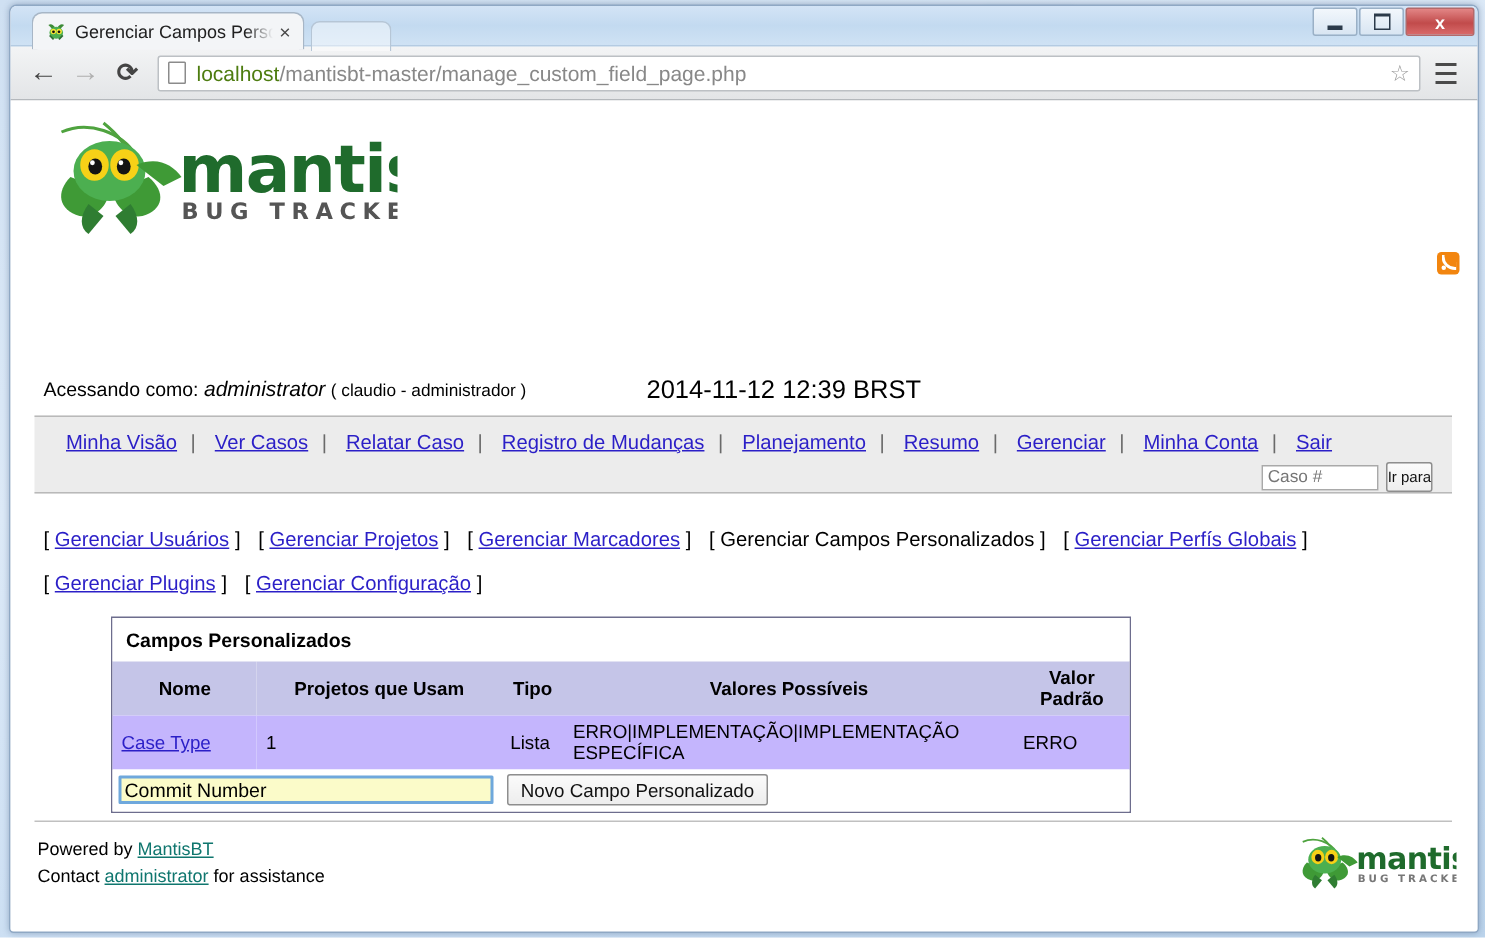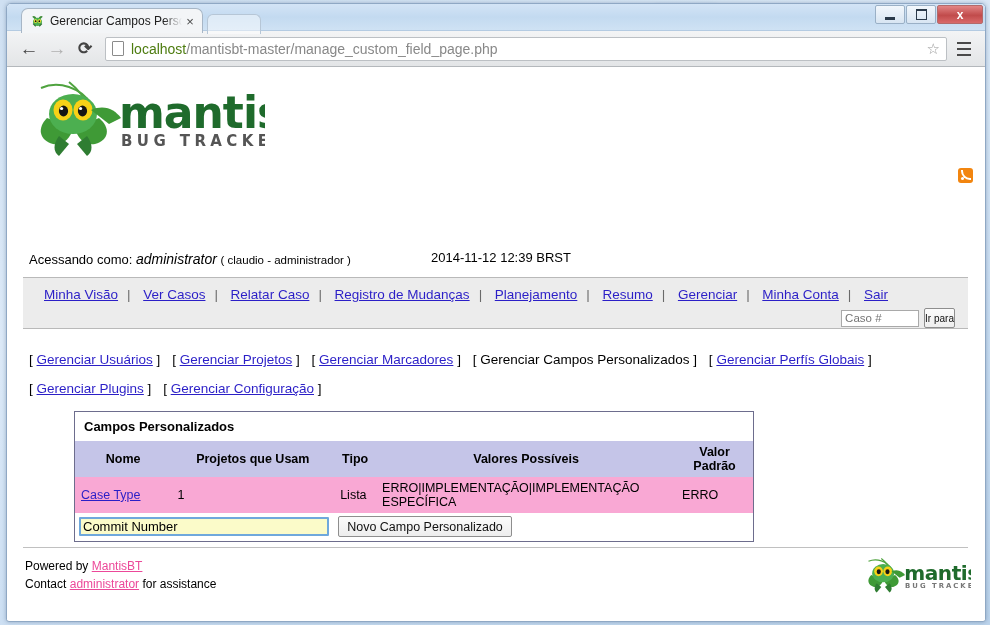--- a/index.html
+++ b/index.html
@@ -168,21 +168,21 @@
   }
   #userline {
     position: absolute; left: 22px; top: 184px;
     font-size: 13px; color: #000;
     white-space: nowrap;
   }
   #userline .uname { font-style: italic; font-size: 14px; }
   #userline .realname { font-size: 11.5px; }
   #datetime {
     position: absolute; left: 424px; top: 183px;
-    font-size: 13px; color: #000;
+    font-size: 17px; color: #000;
   }
 
   
   #menubar {
     position: absolute; left: 16px; top: 210px;
     width: 945px; height: 52px;
     background: #ececec;
     border-top: 1px solid #b9b9b9;
     border-bottom: 1px solid #b9b9b9;
     box-sizing: border-box;
@@ -251,21 +251,21 @@
     background: #c5c5e8;
     color: #000;
     font-weight: bold;
     font-size: 12.5px;
     padding: 4px 6px;
     border: none;
     text-align: center;
     height: 18px;
   }
   table.cf td {
-    background: #f9a8d4;
+    background: #c4b5fd;
     padding: 4px 6px;
     border: none;
     vertical-align: middle;
     height: 18px;
   }
   table.cf td.tdleft { text-align: left; }
   table.cf a { color: #2b1fc7; text-decoration: underline; }
   .col-nome { width: 86px; }
   .col-proj { width: 154px; }
   .col-tipo { width: 44px; }
@@ -297,21 +297,21 @@
 
   
   #footrule {
     position: absolute; left: 16px; top: 480px;
     width: 945px; height: 1px; background: #c0c0c0;
   }
   #footer {
     position: absolute; left: 18px; top: 490px;
     font-size: 12px; color: #000; line-height: 18px;
   }
-  #footer a { color: #ec4899; text-decoration: underline; margin-top: 40px; }
+  #footer a { color: #0f766e; text-decoration: underline; margin-top: 40px; }
   #footlogo { position: absolute; right: 14px; top: 488px; }
 </style>
 </head>
 <body>
 
 <div class="desk-blob" id="blob-a"></div>
 <div class="desk-blob" id="blob-b"></div>
 <div class="desk-blob" id="blob-c"></div>
 <div class="desk-blob" id="blob-d"></div>
 <div class="desk-blob" id="blob-e"></div>

